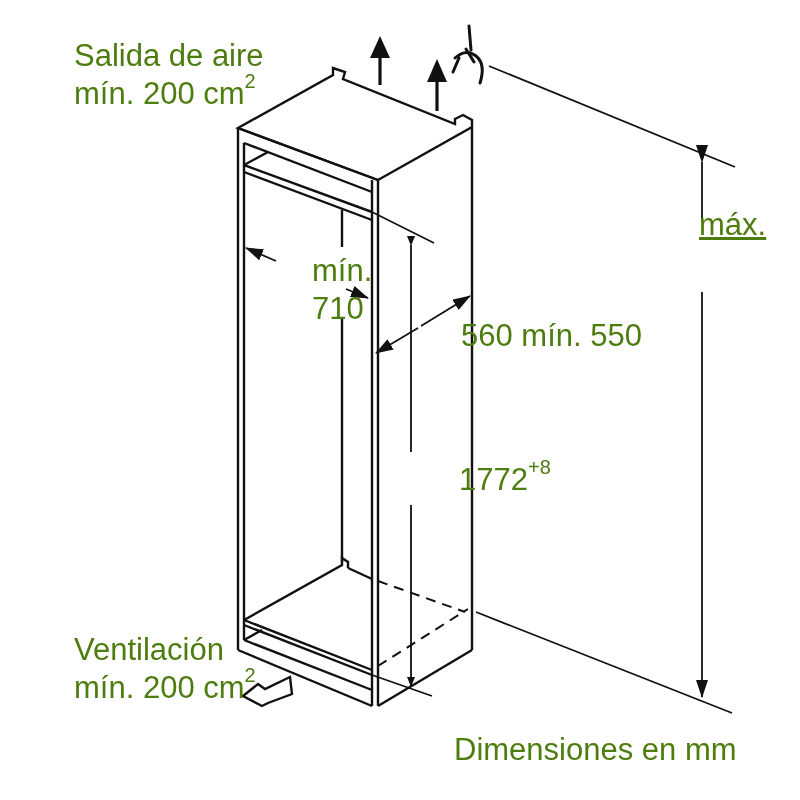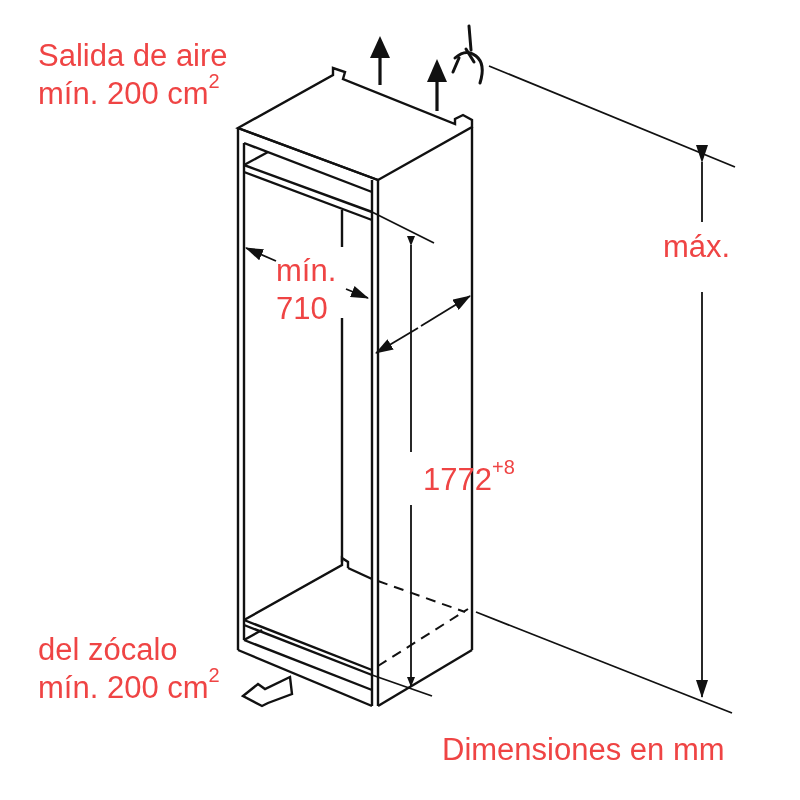--- a/index.html
+++ b/index.html
@@ -1,17 +1,17 @@
 <!DOCTYPE html>
 <html><head>
 <meta charset="utf-8">
 <style>
   html, body { margin: 0; padding: 0; background: #ffffff; }
   body { width: 800px; height: 800px; position: relative; overflow: hidden; font-family: "Liberation Sans", sans-serif; color: #111; }
-  .label { position: absolute; font-size: 31px; line-height: 38px; white-space: nowrap; color: #ef4444; }
+  .label { position: absolute; font-size: 31px; line-height: 38px; white-space: nowrap; color: #4d7c0f; margin-left: 36px; }
   .label sup { font-size: 20px; position: relative; top: -4px; vertical-align: top; line-height: 20px; }
   svg.diagram { position: absolute; left: 0; top: 0; }
 </style>
 </head>
 <body>
 
 <svg class="diagram" width="800" height="800" viewBox="0 0 800 800" xmlns="http://www.w3.org/2000/svg">
   <defs>
     <marker id="ah" markerWidth="10" markerHeight="10" refX="9" refY="5" orient="auto" markerUnits="userSpaceOnUse">
       <path d="M0,1 L10,5 L0,9 Z" fill="#111"></path>
@@ -125,28 +125,29 @@
   <div>Salida de aire</div>
   <div><span>mín. 200 cm</span><sup>2</sup></div>
 </div>
 
 <div class="label" style="left:276px; top:252px;">
   <div>mín.</div>
   <div>710</div>
 </div>
 
 <div class="label" style="left:425px; top:317px;">
+  <div>560 mín. 550</div>
 </div>
 
 <div class="label" style="left:378px; top:461px;padding-left:45px;">
   <span>1772</span><sup>+8</sup>
 </div>
 
-<div class="label" style="left:663px; top:228px;">
+<div class="label" style="left:663px; top:206px;text-decoration:underline;">
   <div>máx.</div>
 </div>
 
 <div class="label" style="left:38px; top:631px;">
-  <div>del zócalo</div>
+  <div>Ventilación</div>
   <div><span>mín. 200 cm</span><sup>2</sup></div>
 </div>
 
-<div class="label" style="left:442px; top:731px;text-align:center;">Dimensiones en mm</div>
+<div class="label" style="left:418px; top:731px;text-align:center;">Dimensiones en mm</div>
 
 </body></html>

